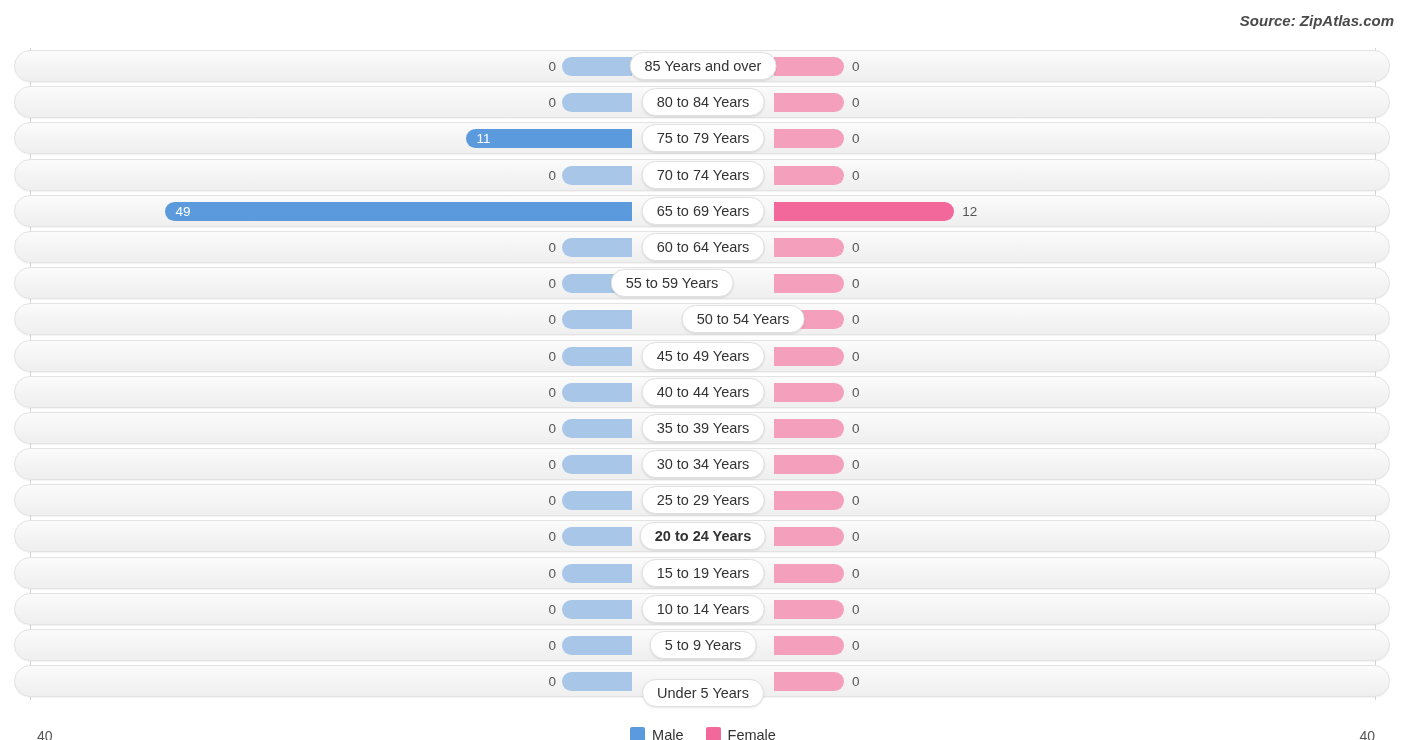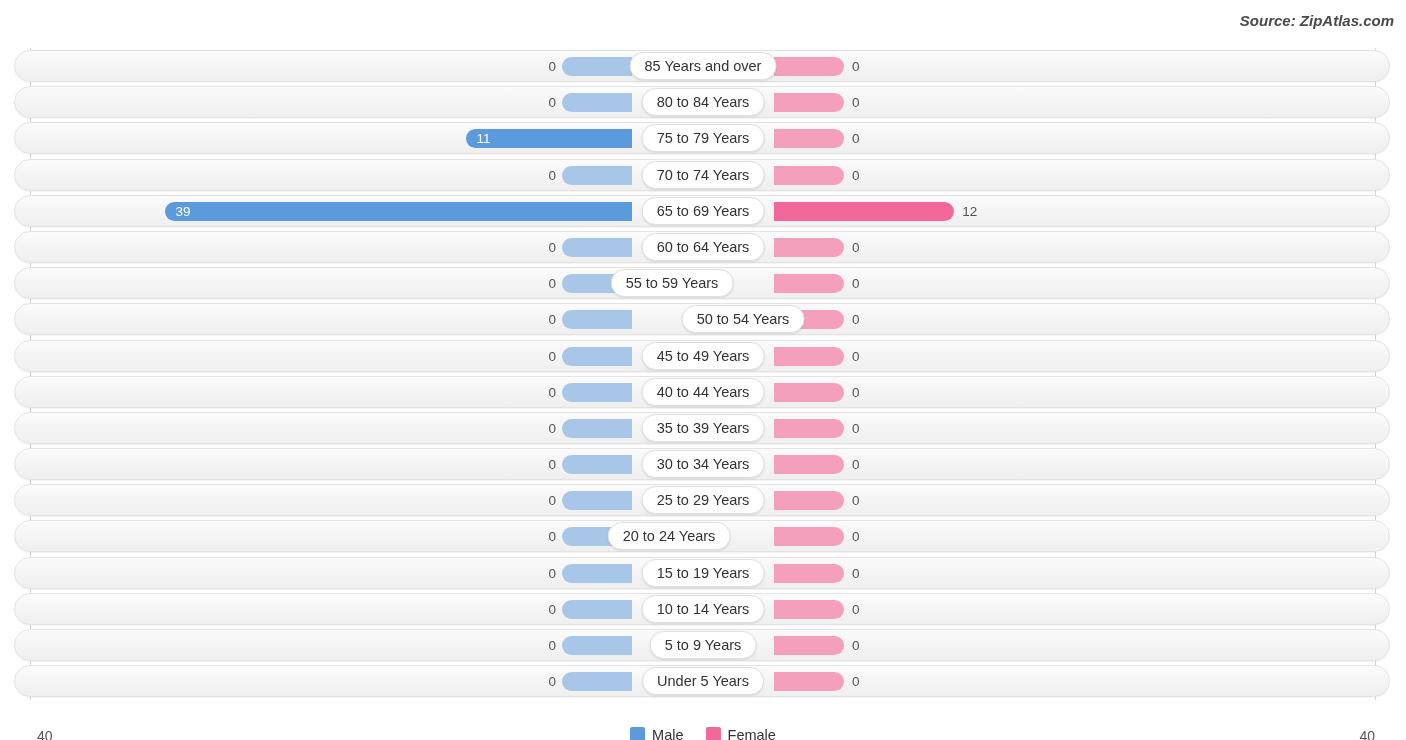--- a/index.html
+++ b/index.html
@@ -228,21 +228,21 @@
           <div class="bar male" style="left: 562px; width: 70px;"></div>
           <div class="bar female" style="left: 774px; width: 70px;"></div>
           <div class="val male" style="left: 496px; width: 60px;">0</div>
           <div class="val female" style="left: 852px; width: 60px;">0</div>
           <div class="center-label" style="left: 703px;">70 to 74 Years</div>
         </div>
         <div class="row">
           <div class="row-bg"></div>
           <div class="bar male active" style="left: 165.45px; width: 466.55px;"></div>
           <div class="bar female active" style="left: 774px; width: 180.3px;"></div>
-          <div class="val male inside" style="left: 175.45px; width: 60px; text-align: left;">39</div>
+          <div class="val male inside" style="left: 175.45px; width: 60px; text-align: left;">49</div>
           <div class="val female" style="left: 962.3px; width: 60px;">12</div>
           <div class="center-label" style="left: 703px;">65 to 69 Years</div>
         </div>
         <div class="row">
           <div class="row-bg"></div>
           <div class="bar male" style="left: 562px; width: 70px;"></div>
           <div class="bar female" style="left: 774px; width: 70px;"></div>
           <div class="val male" style="left: 496px; width: 60px;">0</div>
           <div class="val female" style="left: 852px; width: 60px;">0</div>
           <div class="center-label" style="left: 703px;">60 to 64 Years</div>
@@ -302,21 +302,21 @@
           <div class="val male" style="left: 496px; width: 60px;">0</div>
           <div class="val female" style="left: 852px; width: 60px;">0</div>
           <div class="center-label" style="left: 703px;">25 to 29 Years</div>
         </div>
         <div class="row">
           <div class="row-bg"></div>
           <div class="bar male" style="left: 562px; width: 70px;"></div>
           <div class="bar female" style="left: 774px; width: 70px;"></div>
           <div class="val male" style="left: 496px; width: 60px;">0</div>
           <div class="val female" style="left: 852px; width: 60px;">0</div>
-          <div class="center-label" style="left: 669px;">20 to 24 Years</div>
+          <div class="center-label" style="left: 703px; font-weight: bold;">20 to 24 Years</div>
         </div>
         <div class="row">
           <div class="row-bg"></div>
           <div class="bar male" style="left: 562px; width: 70px;"></div>
           <div class="bar female" style="left: 774px; width: 70px;"></div>
           <div class="val male" style="left: 496px; width: 60px;">0</div>
           <div class="val female" style="left: 852px; width: 60px;">0</div>
           <div class="center-label" style="left: 703px;">15 to 19 Years</div>
         </div>
         <div class="row">
@@ -334,21 +334,21 @@
           <div class="val male" style="left: 496px; width: 60px;">0</div>
           <div class="val female" style="left: 852px; width: 60px;">0</div>
           <div class="center-label" style="left: 703px;">5 to 9 Years</div>
         </div>
         <div class="row">
           <div class="row-bg"></div>
           <div class="bar male" style="left: 562px; width: 70px;"></div>
           <div class="bar female" style="left: 774px; width: 70px;"></div>
           <div class="val male" style="left: 496px; width: 60px;">0</div>
           <div class="val female" style="left: 852px; width: 60px;">0</div>
-          <div class="center-label" style="left: 703px;">Under 5 Years</div>
+          <div class="center-label" style="left: 703px; margin-top: 12px;">Under 5 Years</div>
         </div>
       </div>
   </div>
 
   <div class="footer">
     <div class="axis-tick left">40</div>
     <div class="axis-tick right">40</div>
     <div class="legend">
       <div class="legend-item">
         <span class="legend-swatch male"></span>

